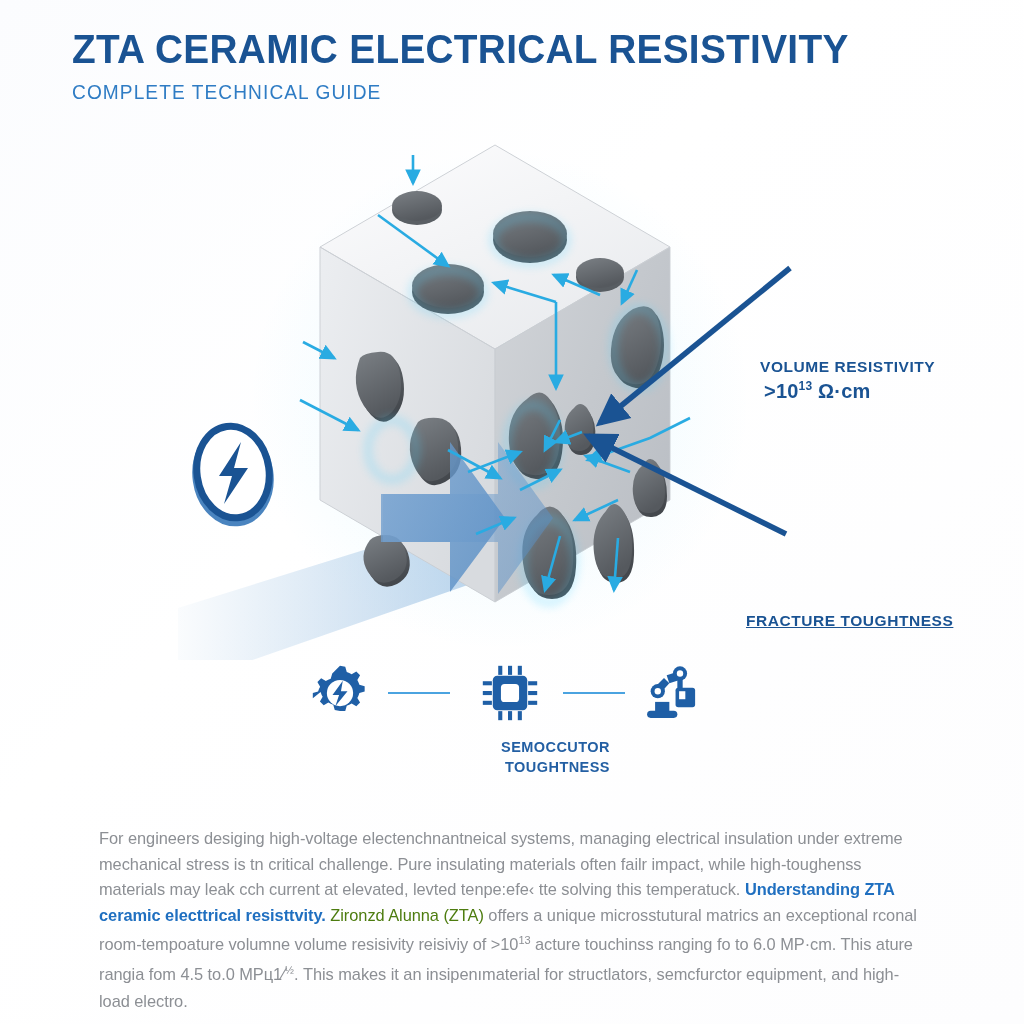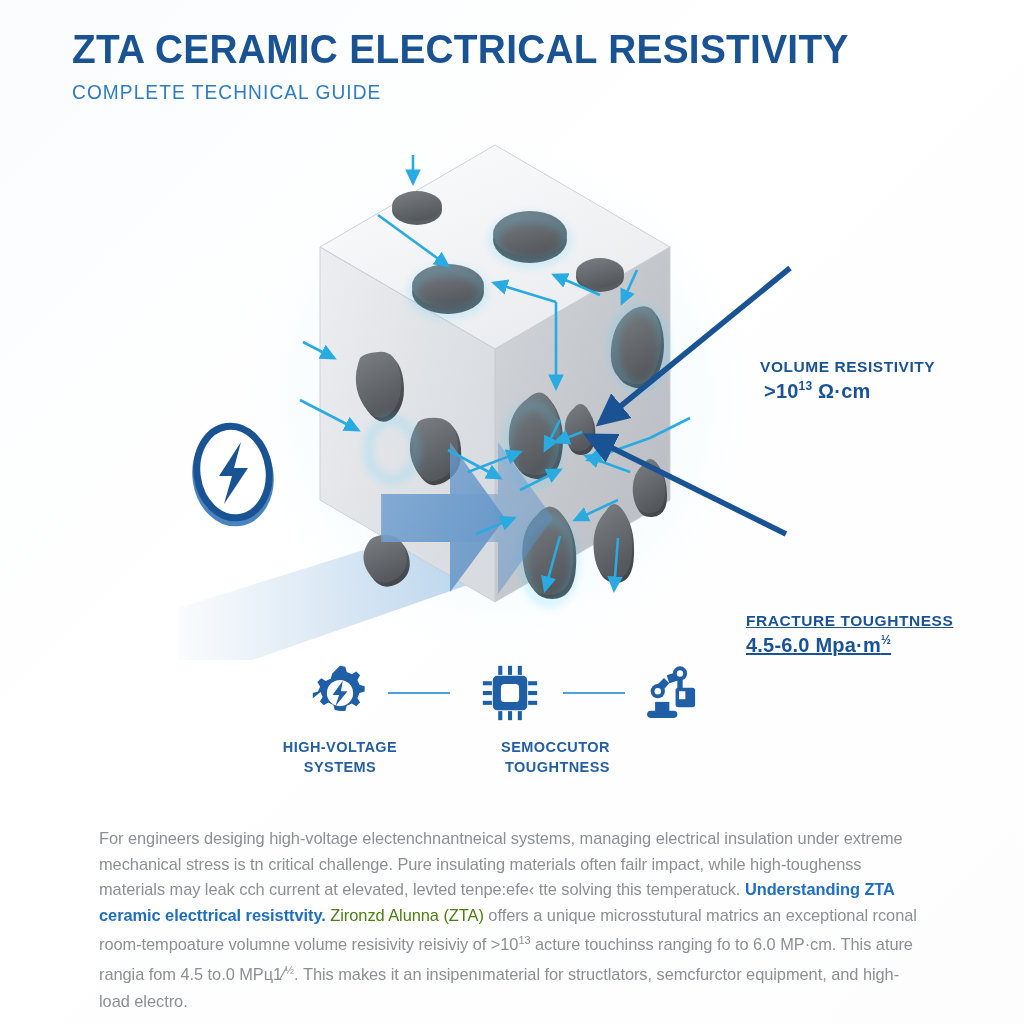--- a/index.html
+++ b/index.html
@@ -305,44 +305,37 @@
 
   <div class="callout" id="callout-volume">
     <div class="cap">VOLUME RESISTIVITY</div>
     <div class="val">
       <span>&gt;10</span><sup>13</sup><span> Ω·cm</span>
     </div>
   </div>
 
   <div class="callout" id="callout-fracture">
     <div class="cap">FRACTURE TOUGHTNESS</div>
-    <div class="val">
-      <span>4.5-6.0 Mpa·m</span><sup>½</sup><span></span>
-    </div>
   </div>
 </div>
 
 <div id="apps">
 
   <div class="connector" id="conn-0"></div>
   <div class="connector" id="conn-1"></div>
 
   <div class="app" id="app-0">
     <div class="ico">
       <svg width="60" height="60" viewBox="0 0 64 64">
         <g fill="#1f5fa6">
           <path d="M32 3 l5.6 1.1 1.6 5.6 a23 23 0 0 1 5.2 2.2 l5-2.9 4 4 -2.9 5 a23 23 0 0 1 2.2 5.2 l5.6 1.6 0 5.6 -5.6 1.6 a23 23 0 0 1 -2.2 5.2 l2.9 5 -4 4 -5-2.9 a23 23 0 0 1 -5.2 2.2 l-1.6 5.6 -5.6 0 -5.6-1.1 -1.6-5.6 a23 23 0 0 1 -5.2-2.2 l-5 2.9 -4-4 2.9-5 a23 23 0 0 1 -2.2-5.2 L3 37.6 3 32 l5.6-1.6 a23 23 0 0 1 2.2-5.2 l-2.9-5 4-4 5 2.9 a23 23 0 0 1 5.2-2.2 l1.6-5.6z"></path>
         </g>
         <circle cx="32" cy="32" r="14" fill="#ffffff"></circle>
         <path d="M35 19 L24 34 L31 34 L27 46 L40 30 L33 30 Z" fill="#1f5fa6"></path>
       </svg>
-    </div>
-    <div class="lab">
-      <div>HIGH-VOLTAGE</div>
-      <div>SYSTEMS</div>
     </div>
   </div>
 
   <div class="app" id="app-1">
     <div class="ico">
       <svg width="58" height="58" viewBox="0 0 64 64">
         <g fill="#1f5fa6">
           <rect x="13" y="13" width="38" height="38" rx="5"></rect>
           <g>
             <rect x="19" y="2" width="4.5" height="10"></rect>

